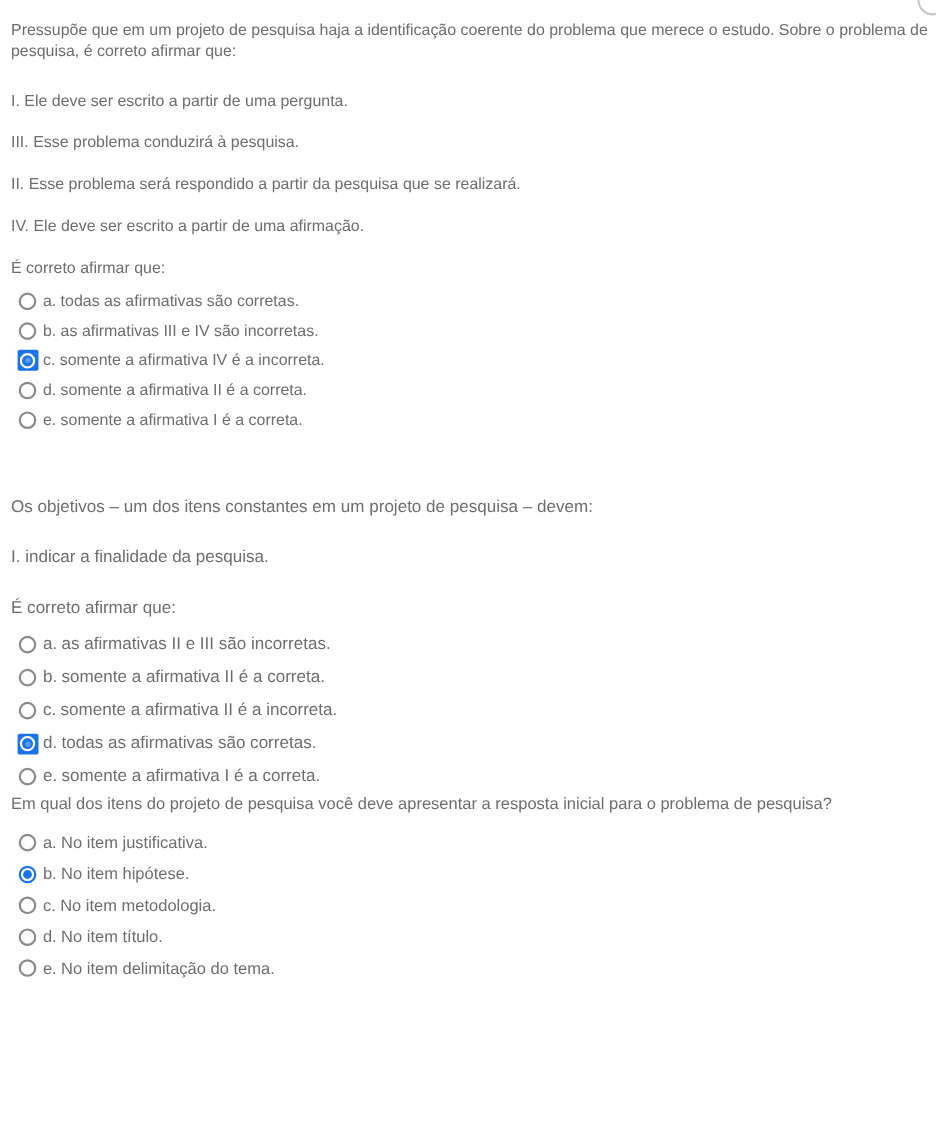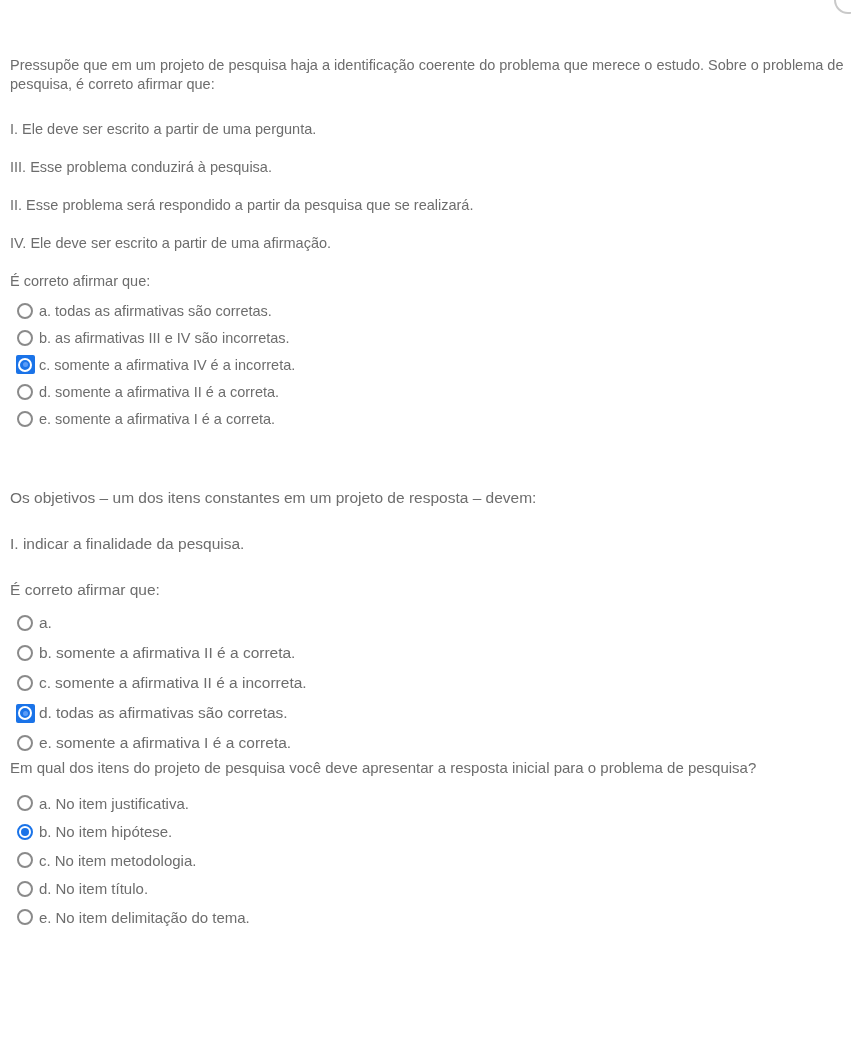--- a/index.html
+++ b/index.html
@@ -13,21 +13,21 @@
   }
   .arc {
     position:absolute; top:-14px; right:-11px;
     width:24px; height:24px;
     border:2px solid #c9c9c9; border-radius:50%;
     background:#fff;
   }
   .q { padding-left:10px; }
   .q p { margin:0; }
   
-  .q1 { padding-top:8px;margin-top:48px; }
+  .q1 { padding-top:19px; }
   .q1 p { font-size:14.5px; line-height:19px; margin-bottom:19px; }
   .q1 .stmt { margin-bottom:26px; max-width:838px; }
   .q1 .prompt { margin-bottom:6px; }
   .q1 .opt { height:27px; font-size:14.5px; }
   
   .q2 { margin-top:56px; }
   .q2 p { font-size:15.5px; line-height:20px; margin-bottom:26px; }
   .q2 .prompt { margin-bottom:8px; }
   .q2 .opt { height:30px; font-size:15.5px; }
   
@@ -104,27 +104,28 @@
     </label>
     <label class="opt">
       <span class="radio state-unchecked"></span>
       <span class="letter">e.</span>
       <span class="otext">somente a afirmativa I é a correta.</span>
     </label>
   </div>
 </div>
 
 <div class="q q2">
-  <p class="stmt">Os objetivos – um dos itens constantes em um projeto de resposta – devem:</p>
+  <p class="stmt">Os objetivos – um dos itens constantes em um projeto de pesquisa – devem:</p>
   <p class="item">I. indicar a finalidade da pesquisa.</p>
   <p class="prompt">É correto afirmar que:</p>
   <div>
     <label class="opt">
       <span class="radio state-unchecked"></span>
       <span class="letter">a.</span>
+      <span class="otext">as afirmativas II e III são incorretas.</span>
     </label>
     <label class="opt">
       <span class="radio state-unchecked"></span>
       <span class="letter">b.</span>
       <span class="otext">somente a afirmativa II é a correta.</span>
     </label>
     <label class="opt">
       <span class="radio state-unchecked"></span>
       <span class="letter">c.</span>
       <span class="otext">somente a afirmativa II é a incorreta.</span>

